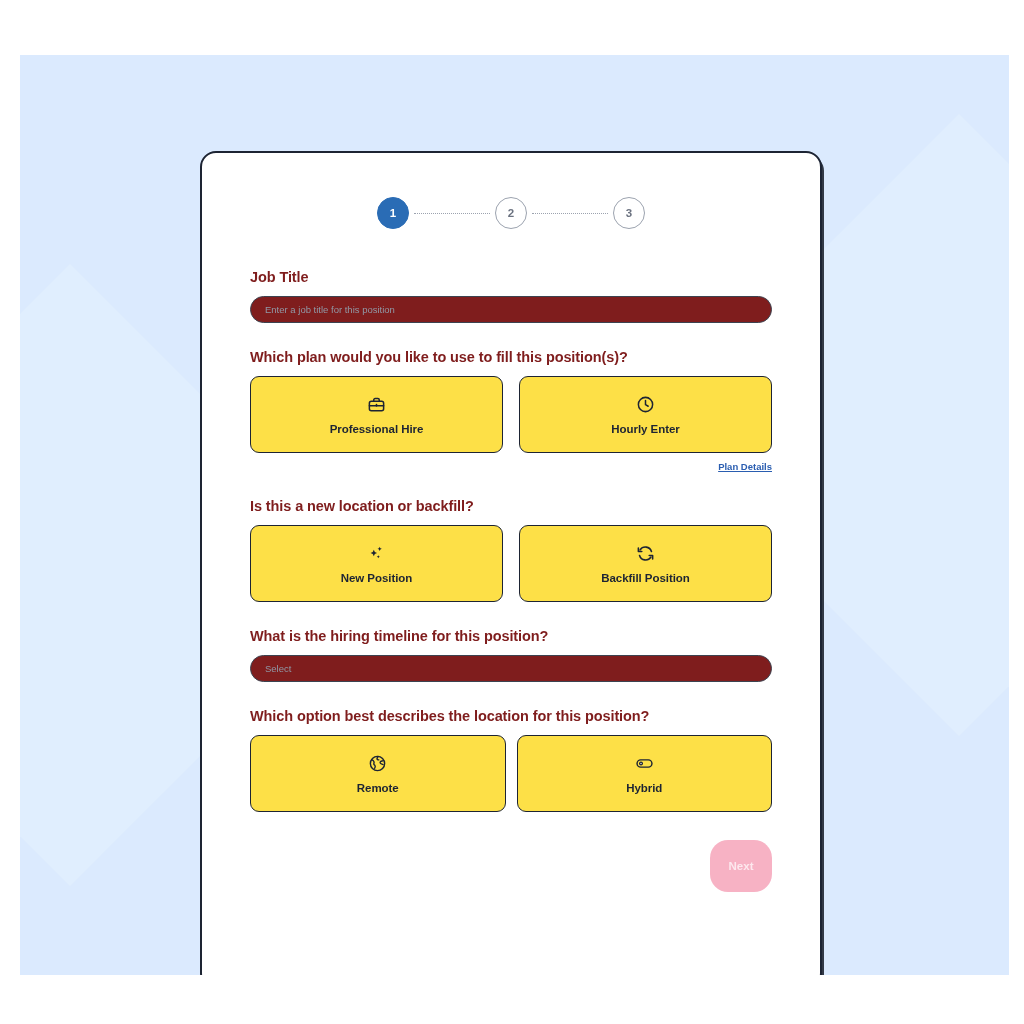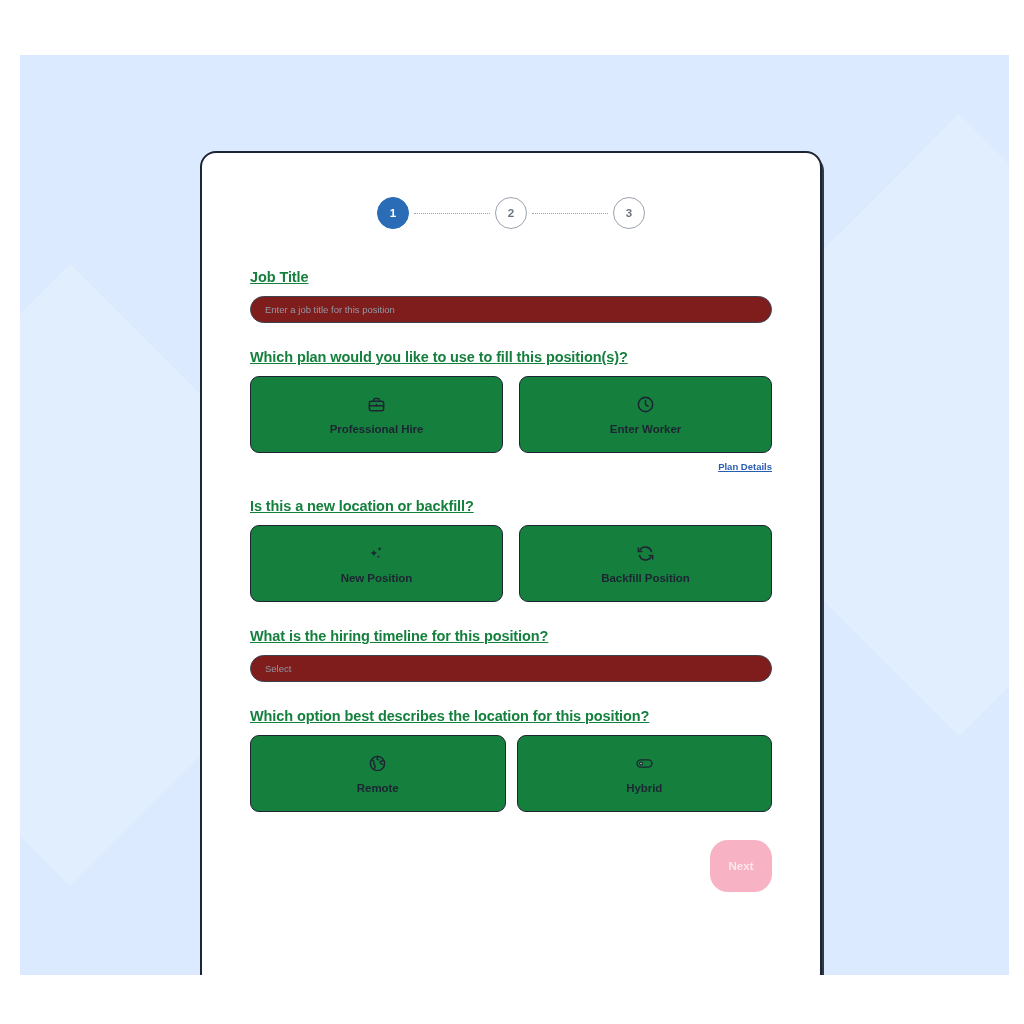--- a/index.html
+++ b/index.html
@@ -88,24 +88,23 @@
     border-top: 1.6px dotted #9ca3af;
     margin: 0 5px;
   }
 
   
   .field { margin-bottom: 26px; }
 
   .label {
     font-size: 14.5px;
     font-weight: 700;
-    color: #15803d;
+    color: #7f1d1d;
     letter-spacing: -.1px;
     margin-bottom: 11px;
-    text-decoration: underline;
   }
   .label.q { font-size: 14.5px; }
 
   .pill-input {
     width: 100%;
     height: 27px;
     border: 1.3px solid #3c4350;
     border-radius: 14px;
     background: #7f1d1d;
     padding: 0 14px;
@@ -119,21 +118,21 @@
 
   
   .opt-row { display: flex; gap: 16px; }
   .opt-row.three { gap: 11px; }
 
   .opt {
     flex: 1;
     height: 77px;
     border: 1.6px solid #1d2433;
     border-radius: 9px;
-    background: #15803d;
+    background: #fde047;
     display: flex;
     flex-direction: column;
     align-items: center;
     justify-content: center;
     gap: 9px;
     cursor: pointer;
   }
   .opt-ico {
     width: 19px;
     height: 19px;
@@ -231,21 +230,21 @@
             <span class="opt-text">Professional Hire</span>
           </div>
 
           <div class="opt">
             <span class="opt-ico">
               <svg width="19" height="19" viewBox="0 0 24 24" fill="none" stroke="currentColor" stroke-width="1.9" stroke-linecap="round" stroke-linejoin="round">
                 <circle cx="12" cy="12" r="9"></circle>
                 <path d="M12 7v5.2l3.4 2"></path>
               </svg>
             </span>
-            <span class="opt-text">Enter Worker</span>
+            <span class="opt-text">Hourly Enter</span>
           </div>
 
         </div>
         <div class="link-row">
           <span class="link">Plan Details</span>
         </div>
       </div>
 
       <div class="field">
         <div class="label q">Is this a new location or backfill?</div>

